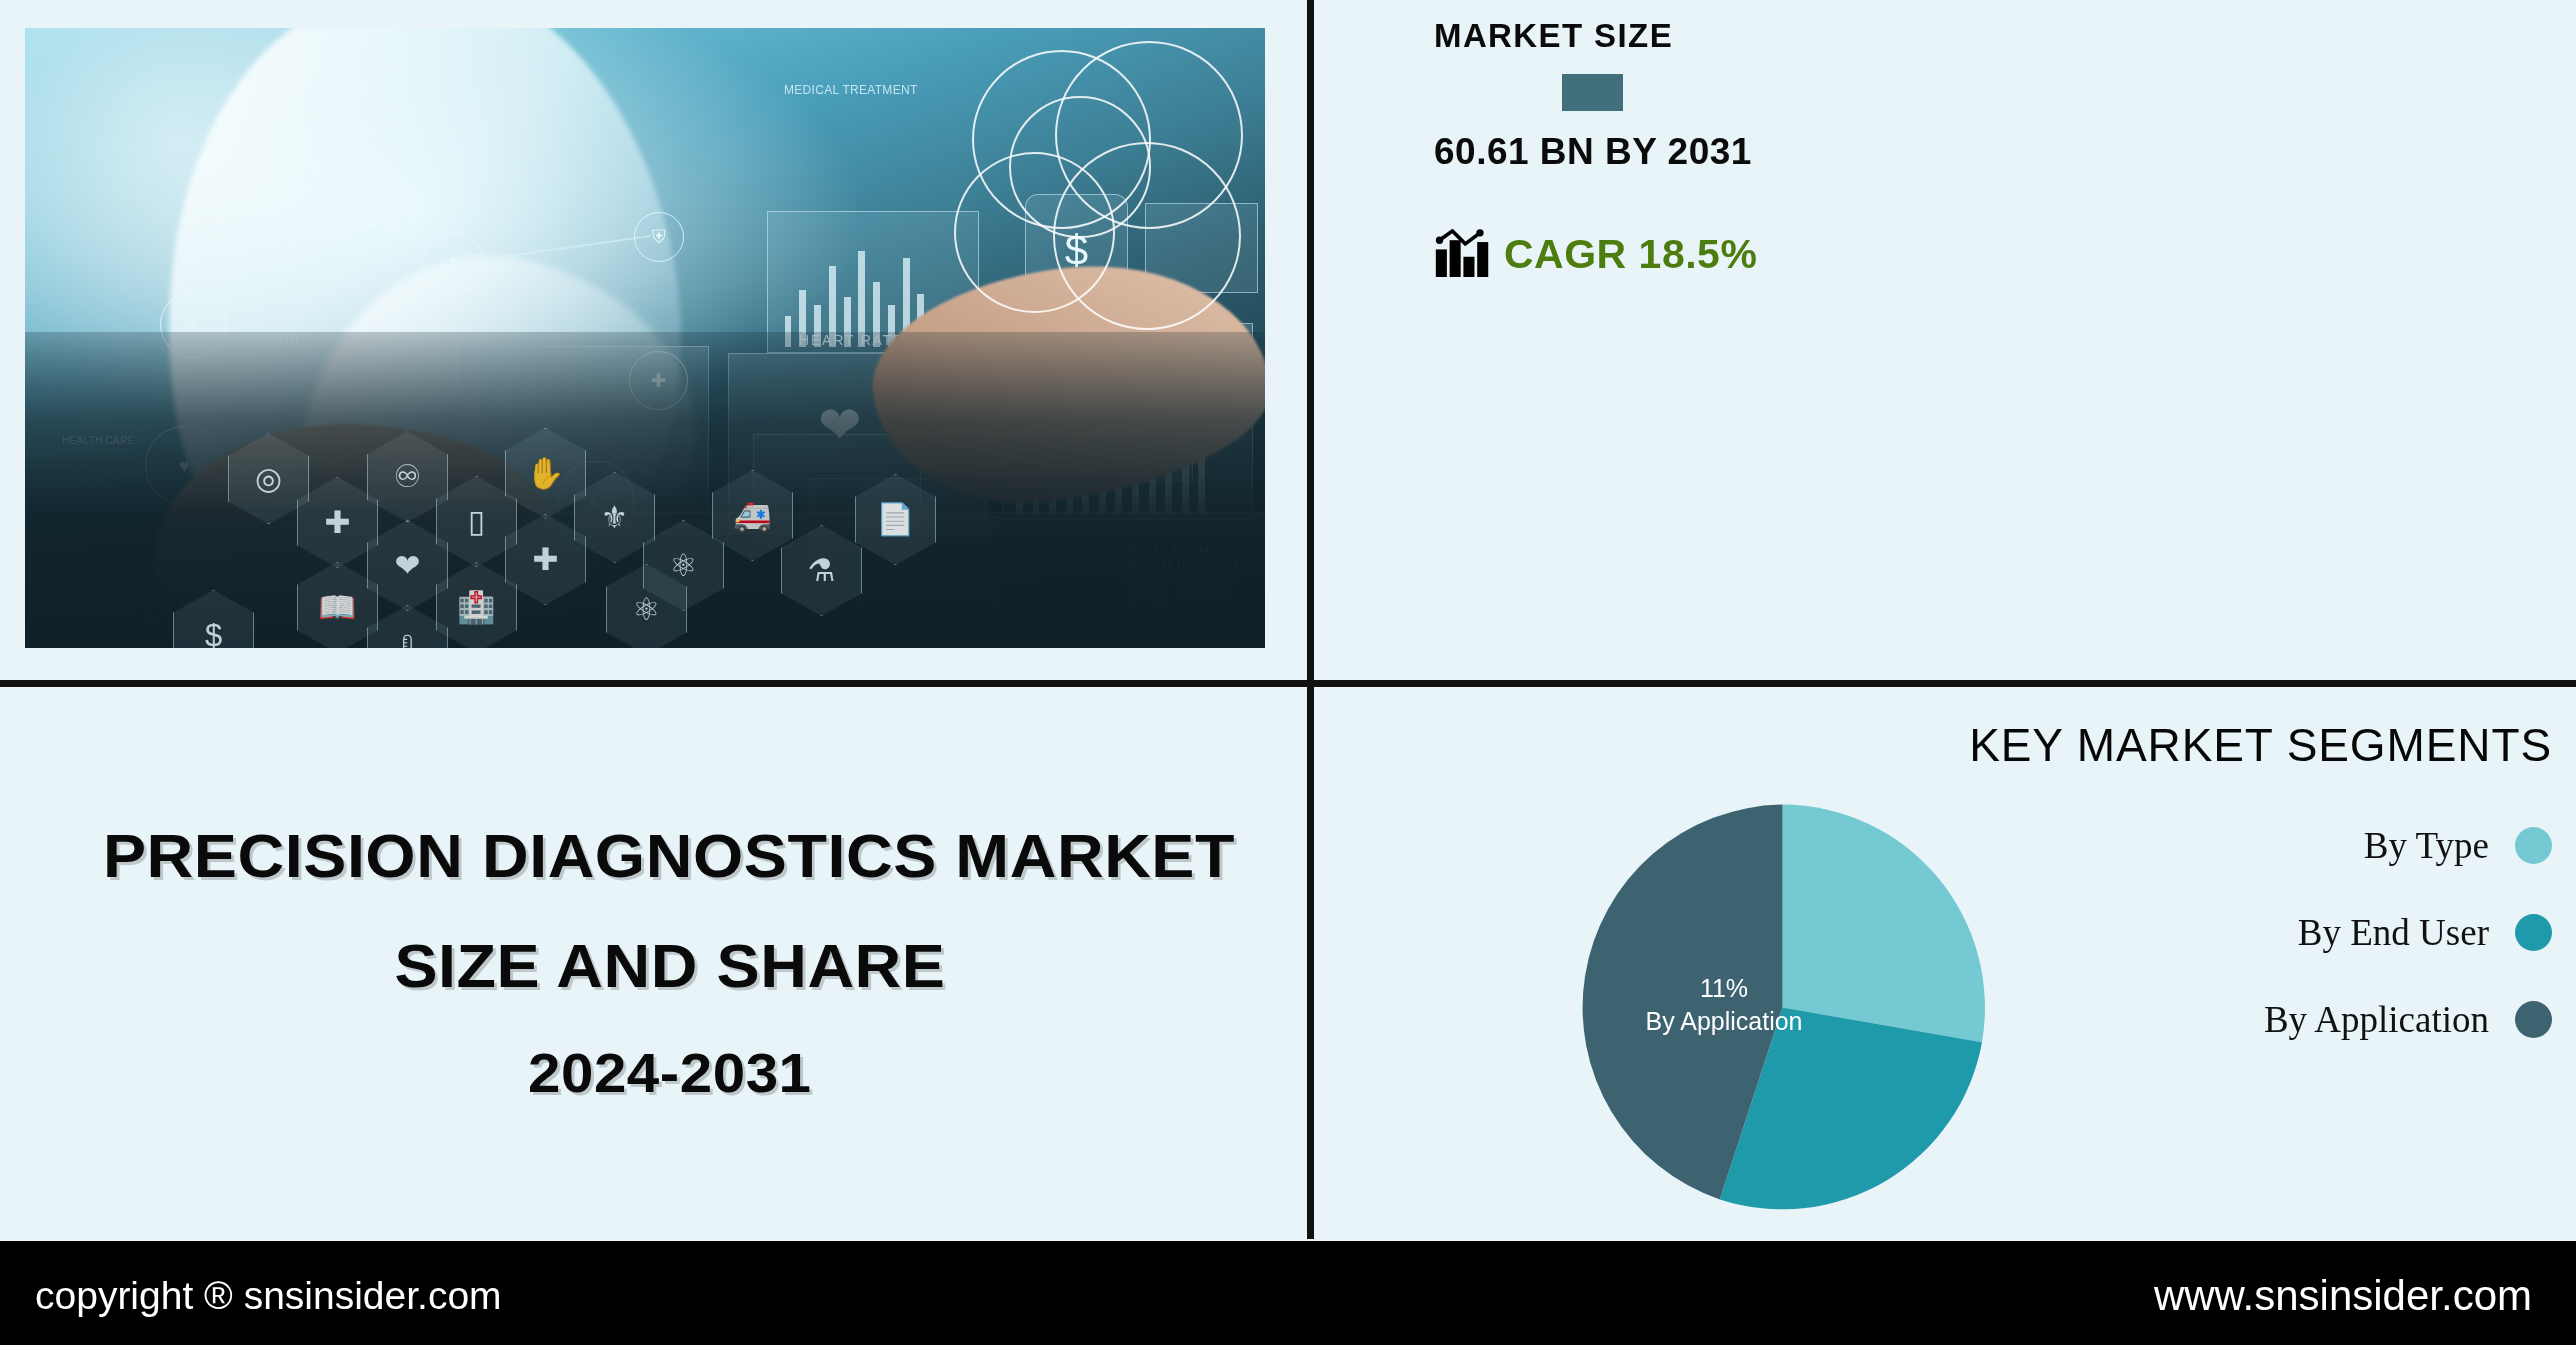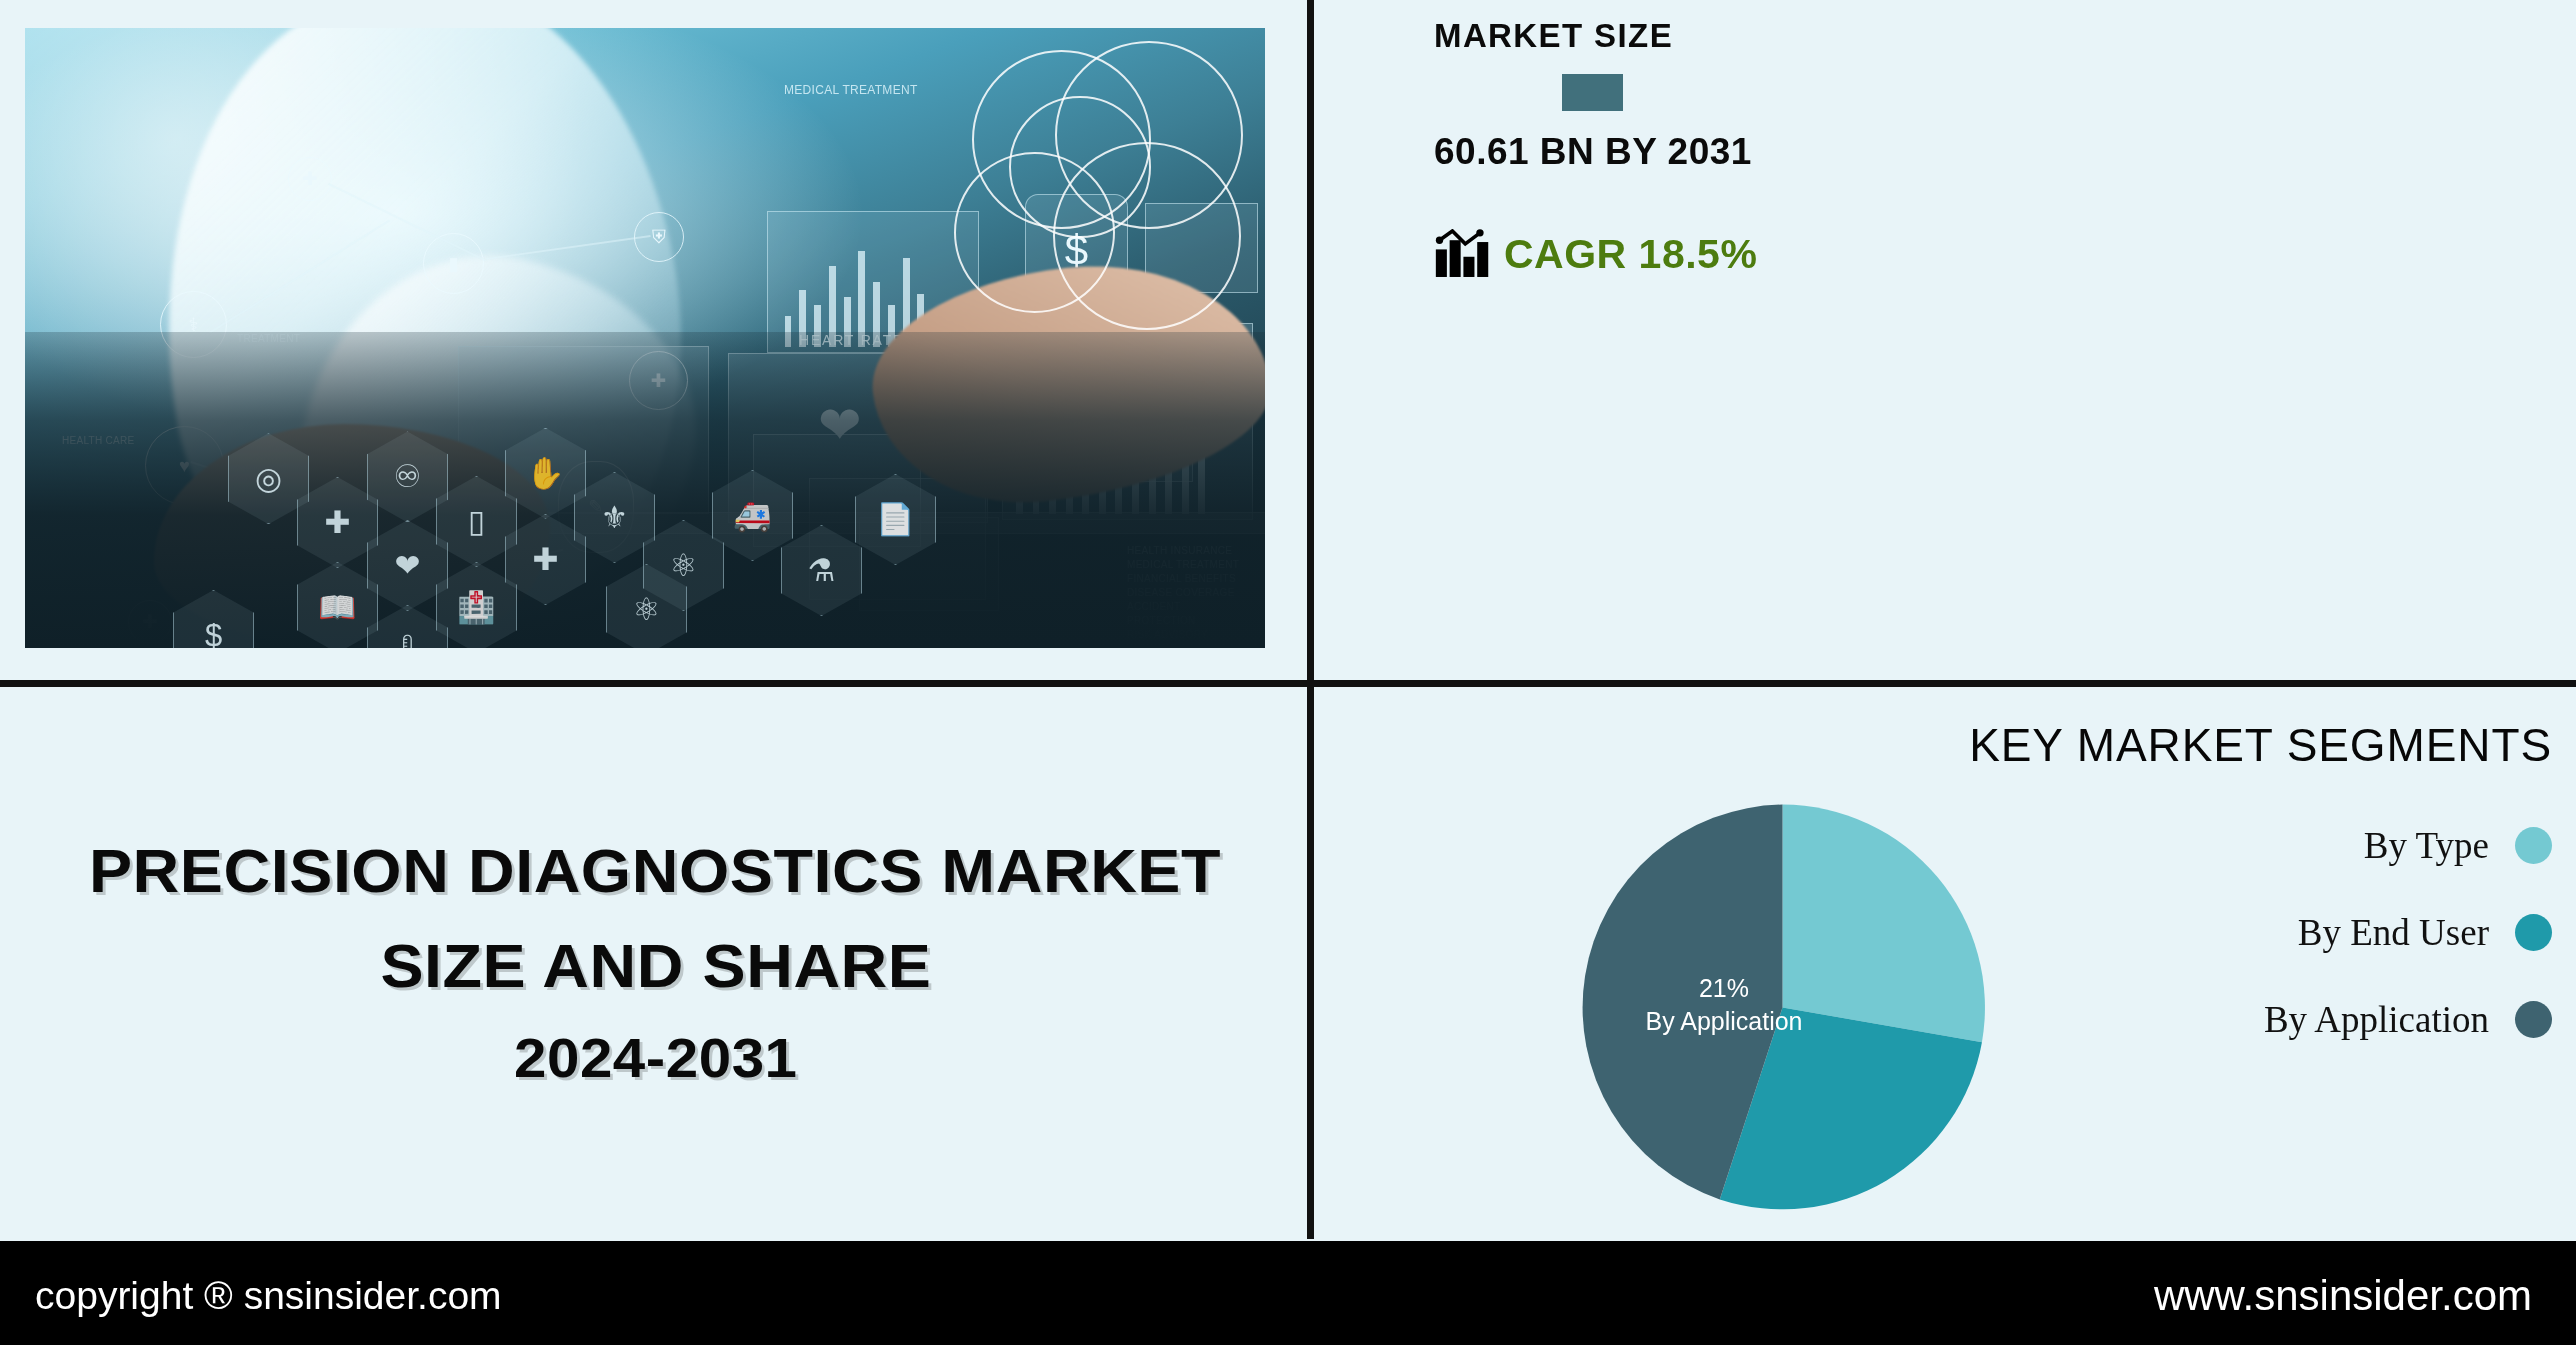--- a/index.html
+++ b/index.html
@@ -54,22 +54,22 @@
   .ms-pane{position:absolute;left:1314px;top:0;width:1262px;height:680px;}
   .ms-title{position:absolute;left:120px;top:16.6px;font-size:33px;font-weight:700;letter-spacing:1.4px;color:#0b0b0b;font-family:"Liberation Sans Narrow","Liberation Sans",sans-serif;}
   .ms-row{position:absolute;display:flex;align-items:center;gap:20px;flex-direction:column;}
   .ms-sw{width:61px;height:37px;}
   .ms-val{font-size:37px;font-weight:700;letter-spacing:0.5px;color:#0b0b0b;}
   .cagr-row{position:absolute;left:120px;top:229px;display:flex;align-items:center;gap:13px;}
   .cagr-icon{width:57px;height:50px;}
   .cagr-val{font-size:41px;font-weight:700;letter-spacing:0.5px;color:#4d7c0f;}
 
   
-  .title-pane{position:absolute;left:2px;top:690px;width:1307px;height:546px;
-    display:flex;flex-direction:column;align-items:center;justify-content:center;gap:25px;}
+  .title-pane{position:absolute;left:16px;top:690px;width:1307px;height:546px;
+    display:flex;flex-direction:column;align-items:center;justify-content:center;gap:40px;}
   .t-line{font-size:61px;font-weight:800;letter-spacing:0.5px;color:#0a0a0a;text-align:center;
     text-shadow:2.8px 2.8px 0 rgba(0,0,0,.18);font-family:"Liberation Sans Narrow","Liberation Sans",sans-serif;
     transform:scaleX(1.06);}
   .t-line.small{font-size:55px;}
 
   
   .seg-pane{position:absolute;left:1314px;top:690px;width:1262px;height:546px;}
   .seg-title{position:absolute;right:24px;top:28px;font-size:46px;font-weight:400;letter-spacing:0.9px;color:#070707;
     font-family:"Liberation Sans Narrow","Liberation Sans",sans-serif;}
   .pie-wrap{position:absolute;left:260px;top:109px;width:417px;height:417px;}
@@ -239,21 +239,21 @@
   <div class="pie-wrap">
     <svg viewBox="0 0 452 452" width="417" height="417">
 
       <path d="M 226 226 L 226 6 A 220 220 0 0 1 442.2 263.6 Z" fill="#74C9D2"></path>
 
       <path d="M 226 226 L 442.2 263.6 A 220 220 0 0 1 158 434.1 Z" fill="#1F9AAA"></path>
 
       <path d="M 226 226 L 158 434.1 A 220 220 0 0 1 226 6 Z" fill="#3E6370"></path>
     </svg>
     <div class="pie-lbl">
-      <div>21%</div>
+      <div>11%</div>
       <div>By Application</div>
     </div>
   </div>
 
   <div class="legend">
     <div class="leg-row">
       <span class="leg-lbl">By Type</span>
       <span class="leg-dot" style="background:#74C9D2;"></span>
     </div>
     <div class="leg-row">

